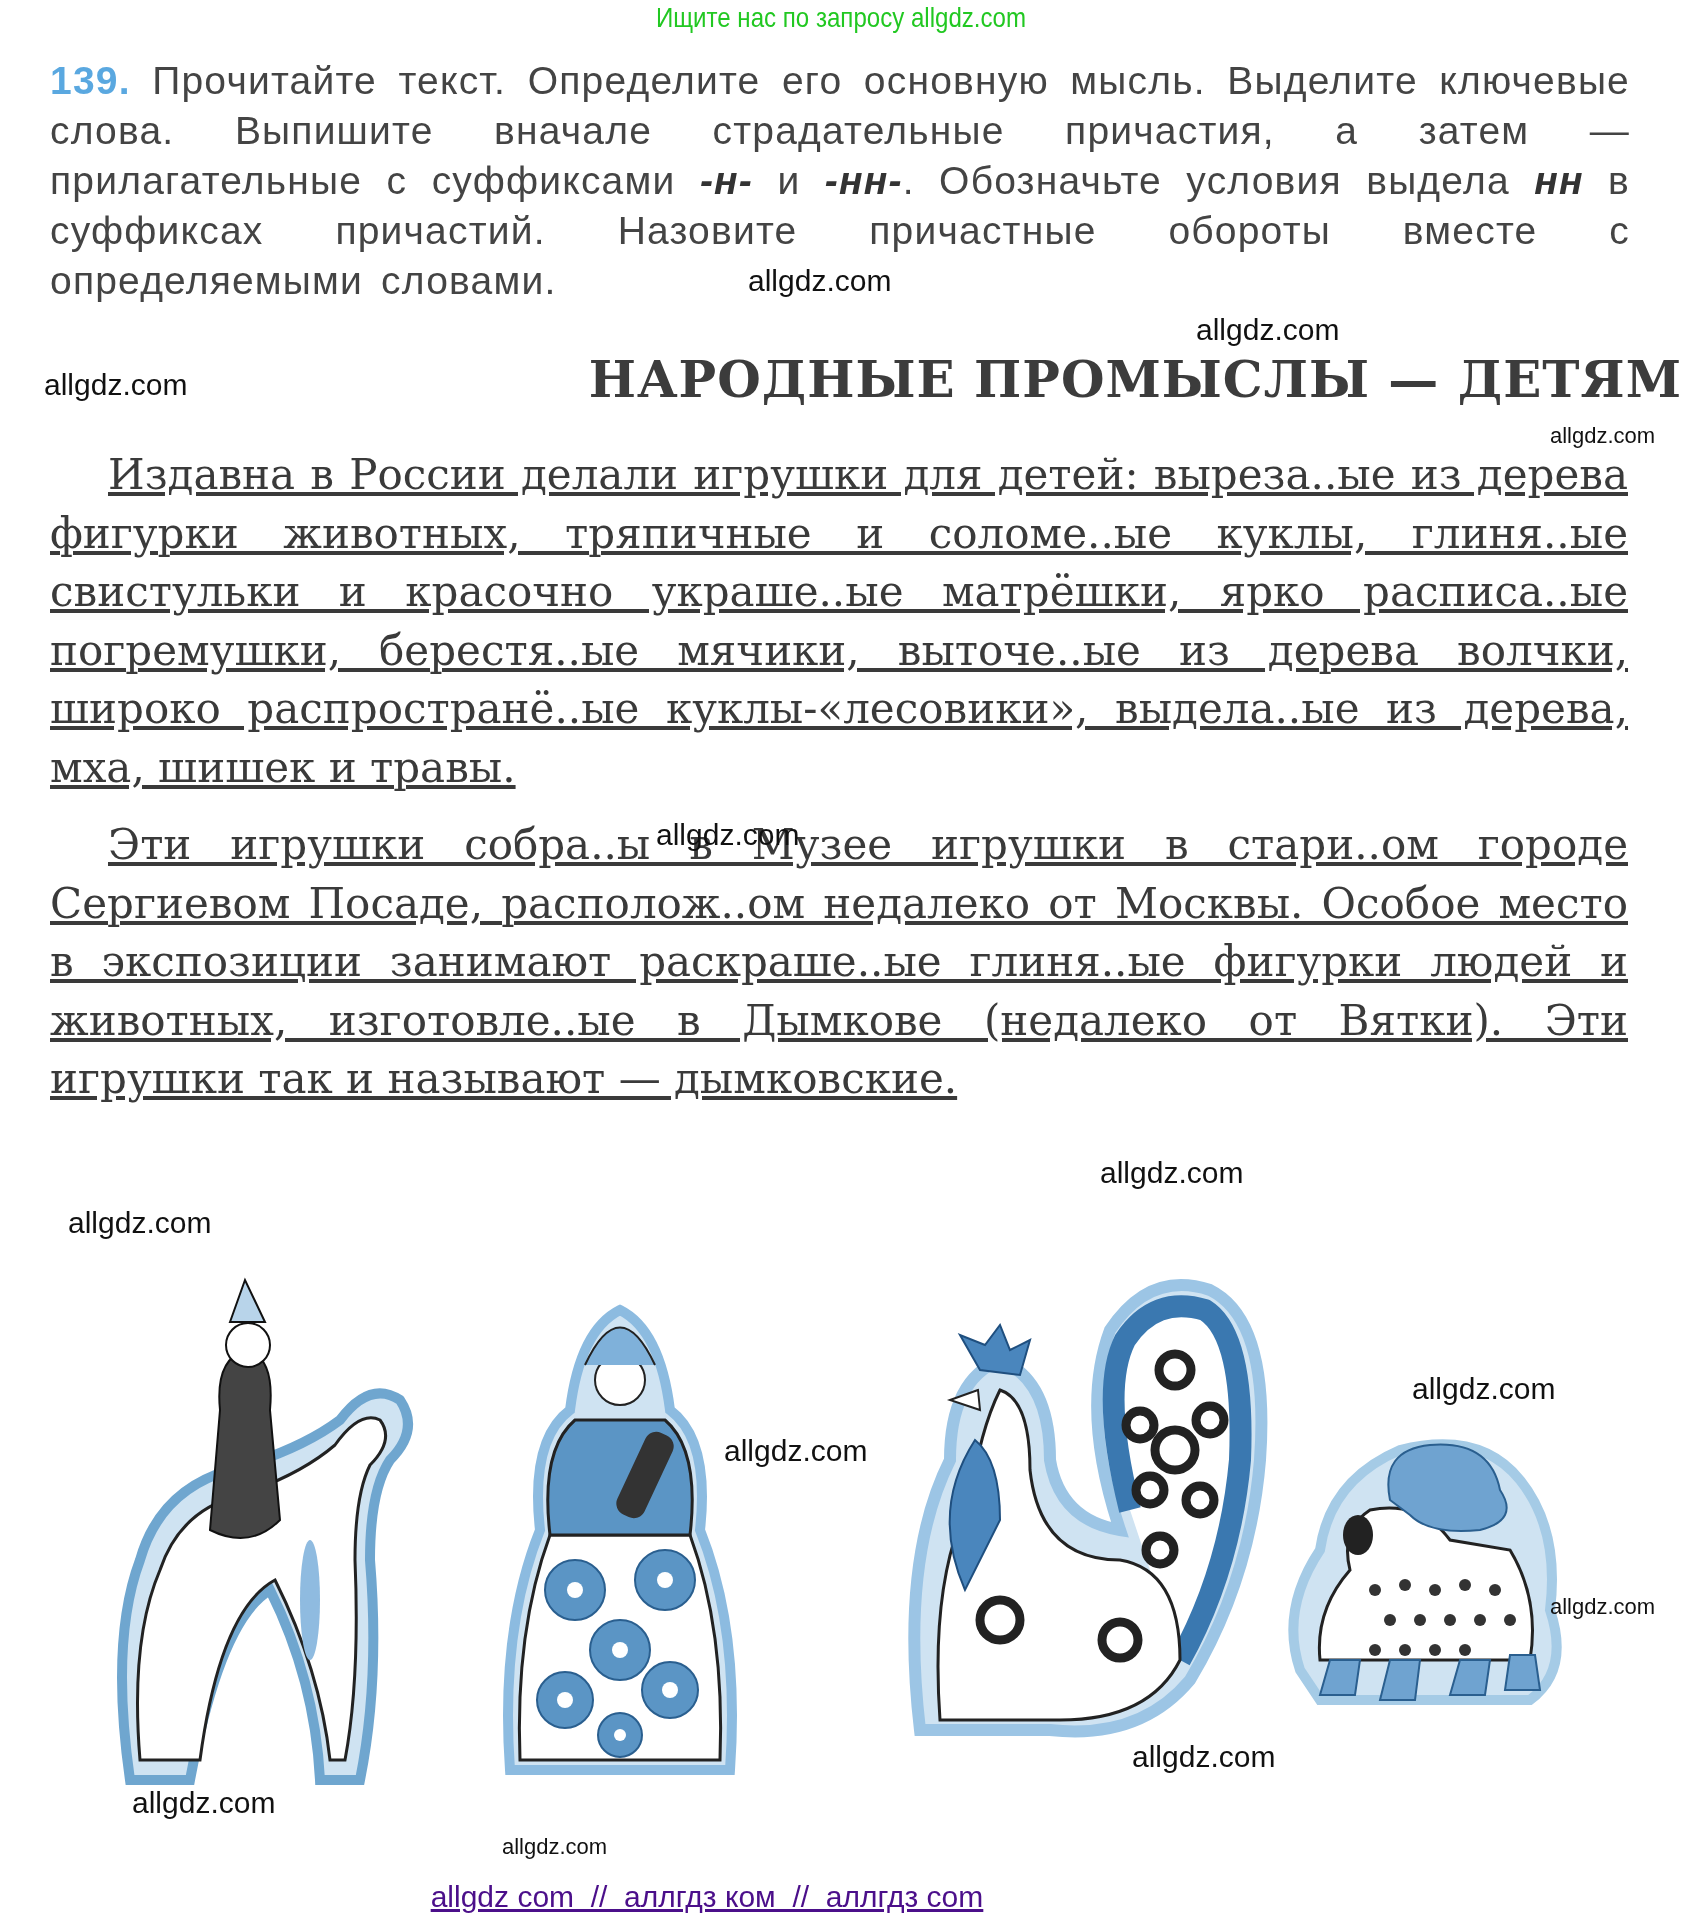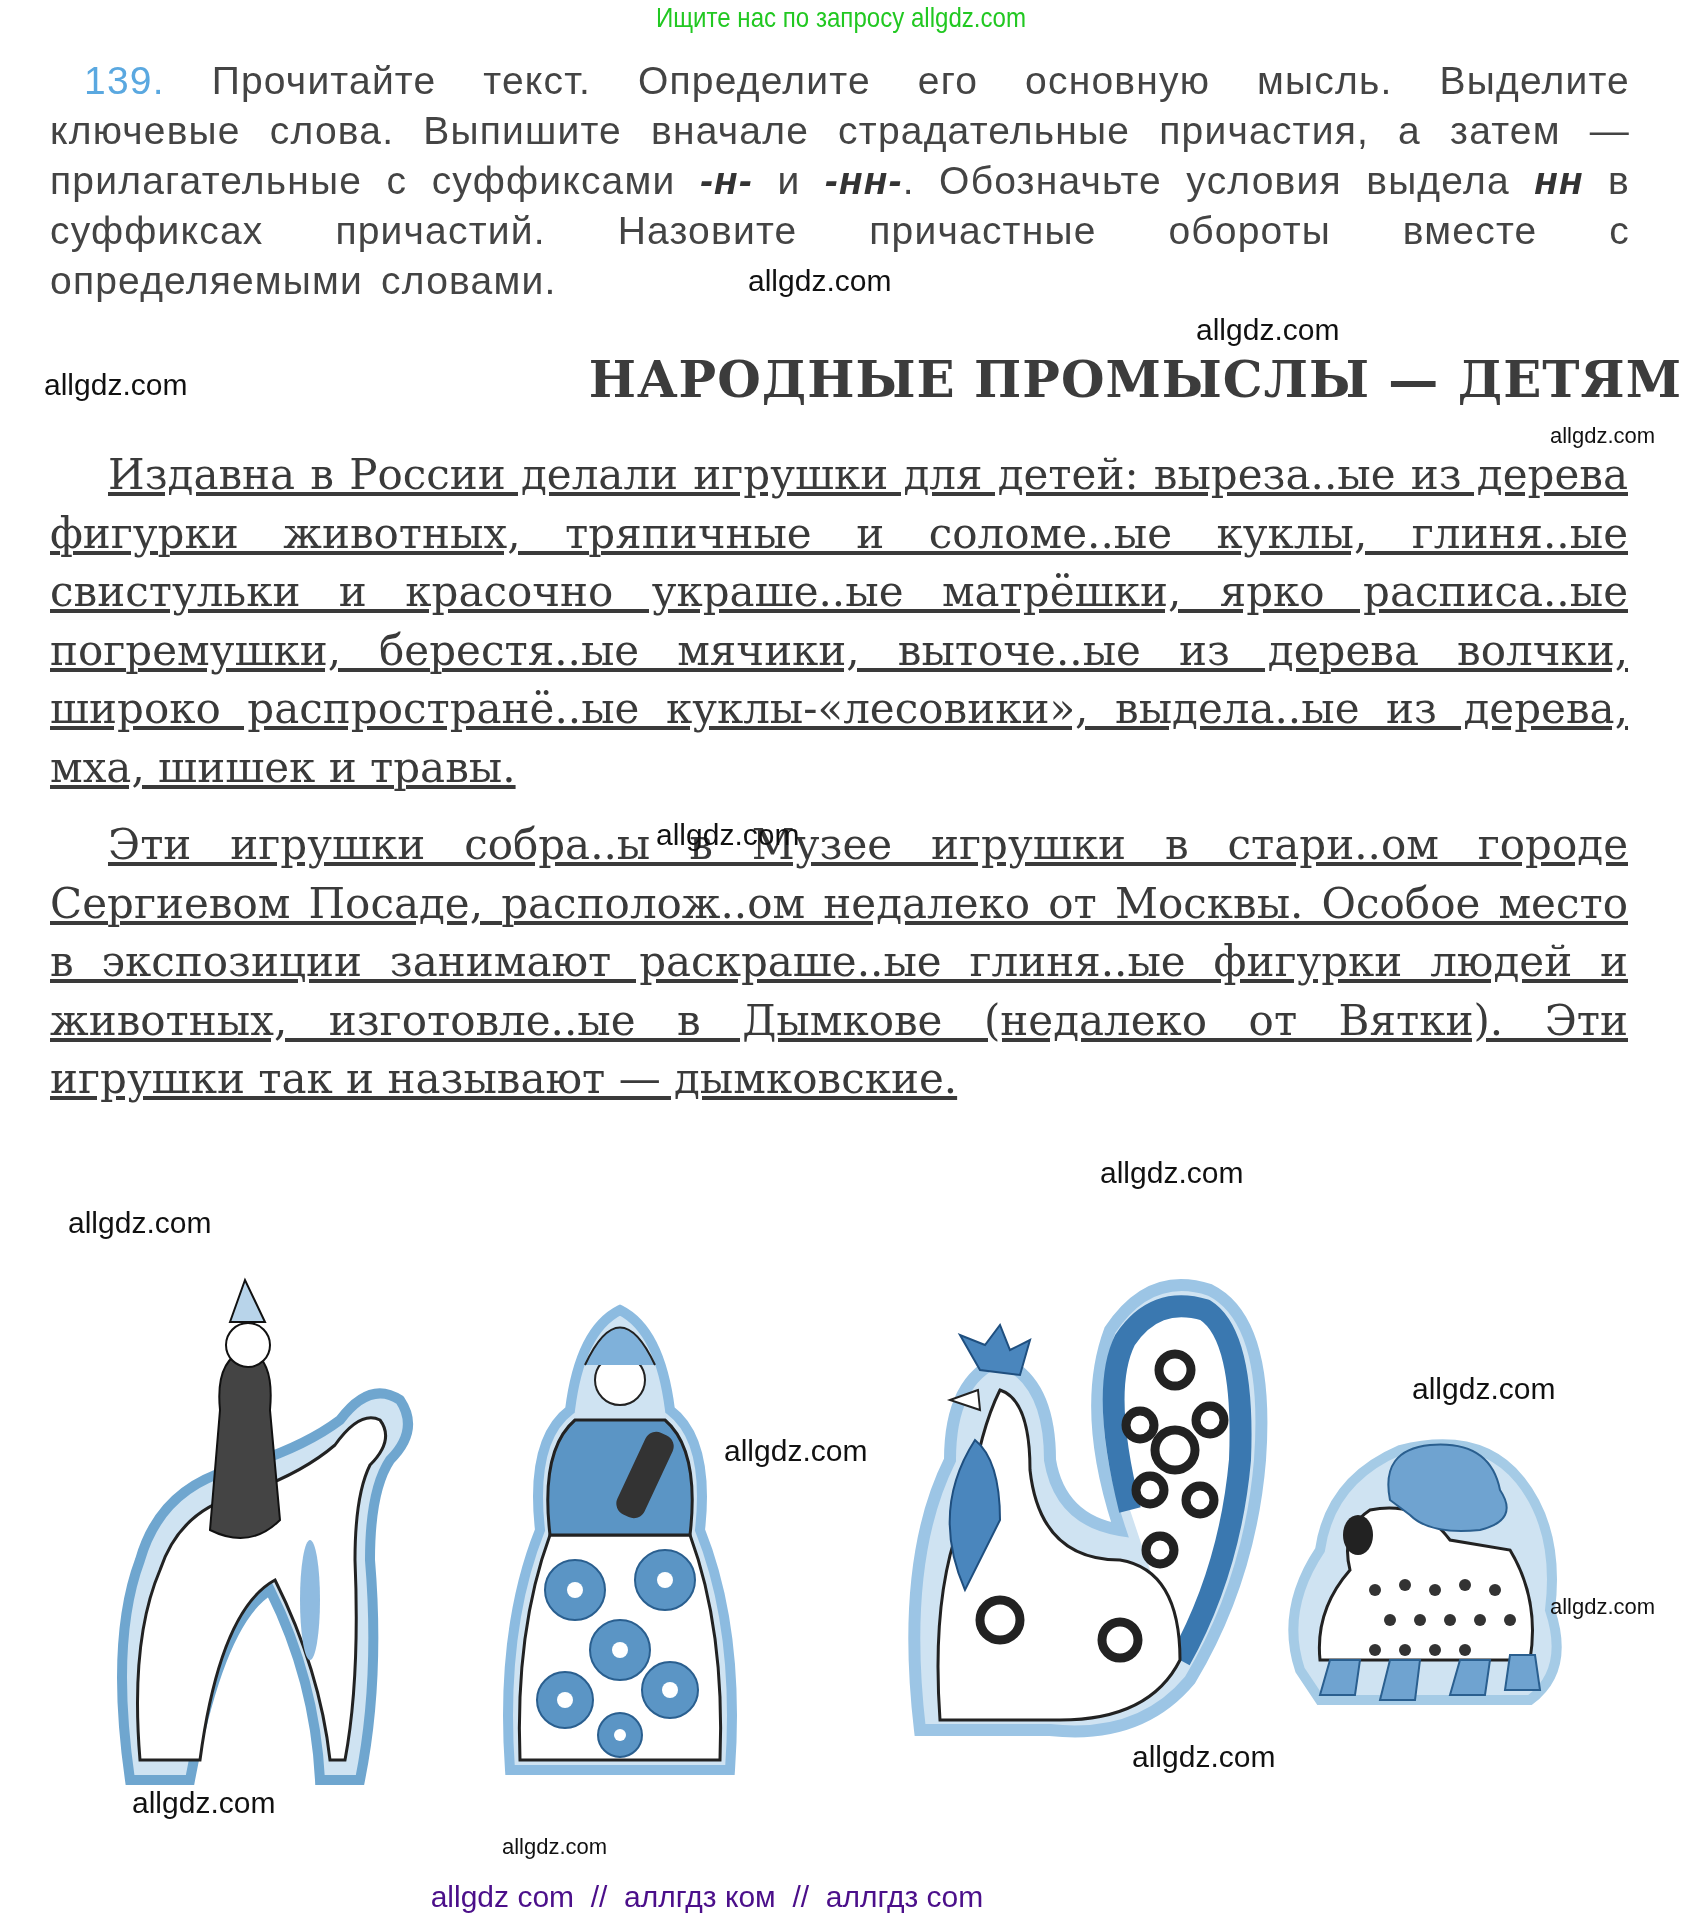--- a/index.html
+++ b/index.html
@@ -1,29 +1,29 @@
 <!DOCTYPE html>
 <html><head>
 <meta charset="utf-8">
 <style>
   html, body { margin:0; padding:0; background:#ffffff; }
   body { width:1682px; height:1924px; position:relative; overflow:hidden; font-family:"Liberation Sans", sans-serif; color:#3a3a3a; }
   .top-banner { position:absolute; top:2px; left:0; width:1682px; text-align:center; font-size:28px; color:#22c822; font-family:"Liberation Sans", sans-serif; transform:scaleX(0.86); }
   .task { position:absolute; left:50px; top:56px; width:1580px; font-size:39px; line-height:50px; color:#444; text-align:justify; letter-spacing:1.2px; word-spacing:6px; }
-  .task .num { color:#5aa8e0; font-weight:normal;margin-left:34px; }
+  .task .num { color:#5aa8e0; font-weight:bold; }
   .task b { font-style:italic; font-weight:bold; color:#333; }
   .title { position:absolute; top:350px; left:0; width:1682px; text-align:right; font-family:"DejaVu Serif", serif; font-weight:bold; font-size:50px; color:#3c3c3c; letter-spacing:1px; }
   .body-text { position:absolute; left:50px; width:1578px; font-family:"DejaVu Serif", serif; font-size:42px; line-height:58.5px; color:#3a3a3a; text-align:justify; text-align-last:left;text-decoration:underline; }
   .p1 { top:446px; }
   .p2 { top:816px; }
   .body-text p { margin:0; text-indent:58px; }
   .wm { position:absolute; font-family:"Liberation Sans", sans-serif; color:#111; white-space:nowrap; }
   .wm.big { font-size:30px; }
   .wm.small { font-size:22px; }
-  .footer { position:absolute; top:1880px; left:0; width:1414px; text-align:center; font-size:30px; color:#4b0f8a; }
+  .footer { position:absolute; top:1880px; left:0; width:1414px; text-align:center; font-size:30px; color:#4b0f8a;text-decoration:underline; }
   .illus { position:absolute; }
 </style>
 </head>
 <body>
 
 <div class="top-banner">Ищите нас по запросу allgdz.com</div>
 
 <div class="task">
   <span class="num">139.</span>
   <span>Прочитайте текст. Определите его основную мысль. Выделите ключевые слова. Выпишите вначале страдательные причастия, а затем — прилагательные с суффиксами </span><b>-н-</b><span> и </span><b>-нн-</b><span>. Обозначьте условия выдела </span><b>нн</b><span> в суффиксах причастий. Назовите причастные обороты вместе с определяемыми словами.</span>

